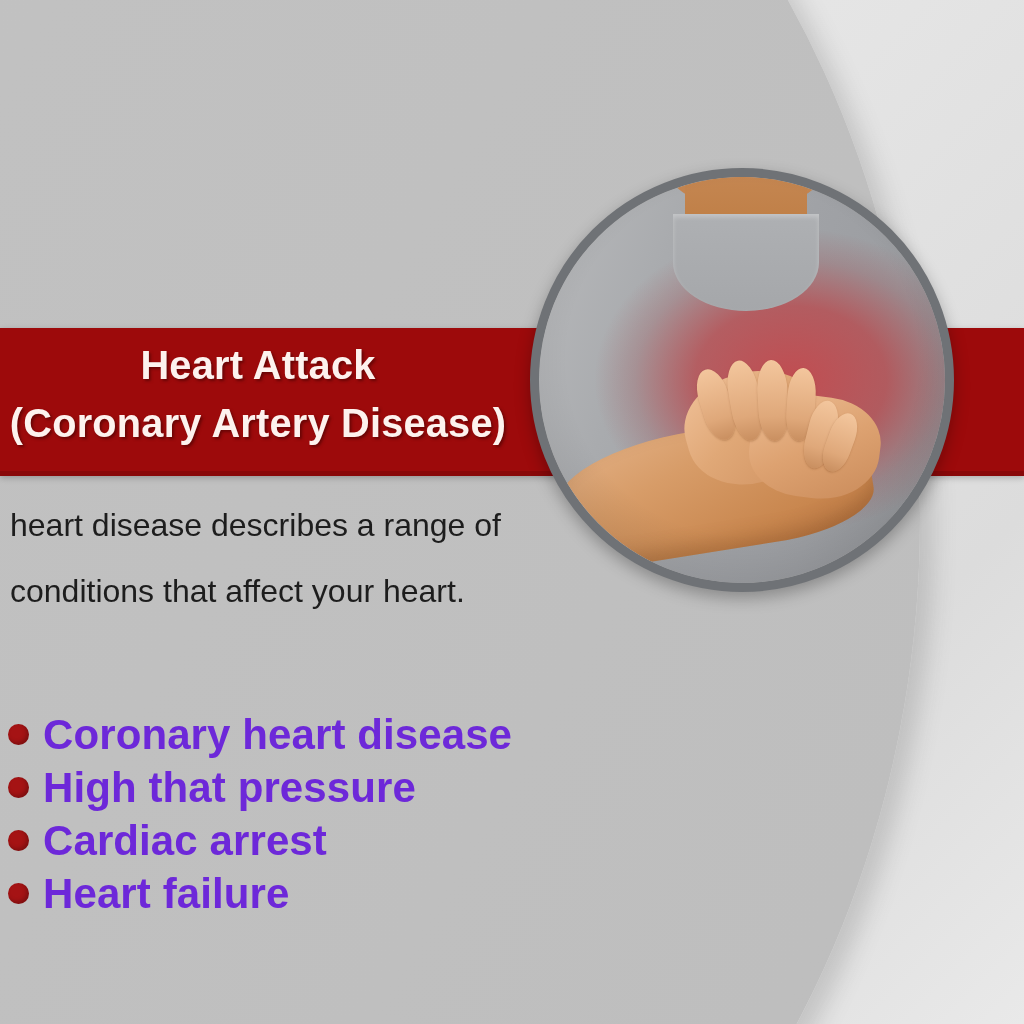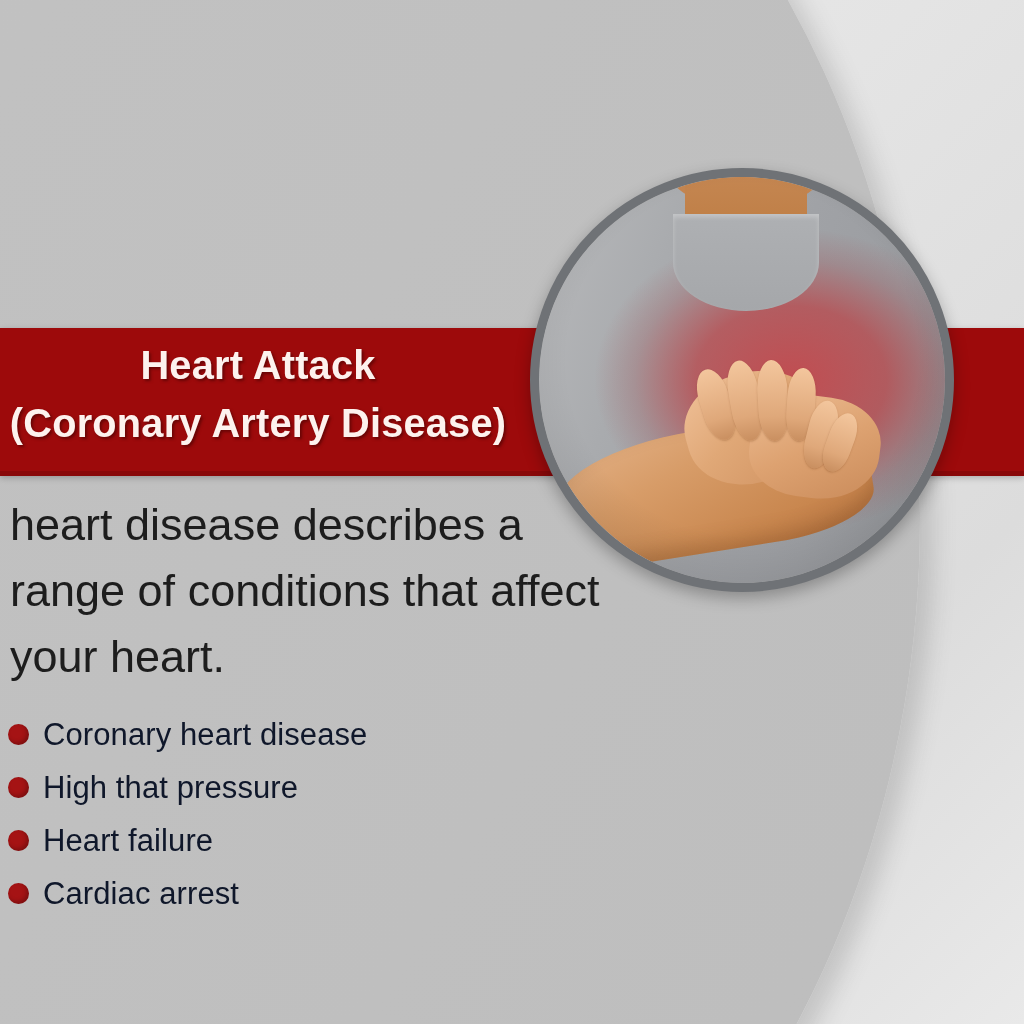--- a/index.html
+++ b/index.html
@@ -186,21 +186,21 @@
     background: radial-gradient(circle at 50% 45%, rgba(0,0,0,0) 58%, rgba(0,0,0,0.18) 100%);
   }
 
   
   .body-text {
     position: absolute;
     left: 10px;
     top: 492px;
     width: 600px;
     color: #1d1d1d;
-    font-size: 45px;
+    font-size: 32px;
     line-height: 66px;
     font-weight: normal;
     z-index: 5;
   }
 
   
   .bullets {
     position: absolute;
     left: 8px;
     top: 708px;
@@ -218,23 +218,23 @@
   .bullet-dot {
     width: 21px;
     height: 21px;
     border-radius: 50%;
     background: #a51314;
     flex: 0 0 auto;
     margin-right: 14px;
     box-shadow: inset -2px -2px 4px rgba(0,0,0,0.25);
   }
   .bullet-label {
-    color: #0f172a;
-    font-weight: normal;
-    font-size: 31px;
+    color: #6d28d9;
+    font-weight: bold;
+    font-size: 42px;
     line-height: 34px;
     letter-spacing: 0.1px;
   }
 </style>
 </head>
 <body>
 
 <div id="poster">
 
   <div class="bg-right"></div>
@@ -274,21 +274,21 @@
     <li class="bullet-item">
       <span class="bullet-dot"></span>
       <span class="bullet-label">Coronary heart disease</span>
     </li>
     <li class="bullet-item">
       <span class="bullet-dot"></span>
       <span class="bullet-label">High that pressure</span>
     </li>
     <li class="bullet-item">
       <span class="bullet-dot"></span>
+      <span class="bullet-label">Cardiac arrest</span>
+    </li>
+    <li class="bullet-item">
+      <span class="bullet-dot"></span>
       <span class="bullet-label">Heart failure</span>
     </li>
-    <li class="bullet-item">
-      <span class="bullet-dot"></span>
-      <span class="bullet-label">Cardiac arrest</span>
-    </li>
   </ul>
 
 </div>
 
 </body></html>

